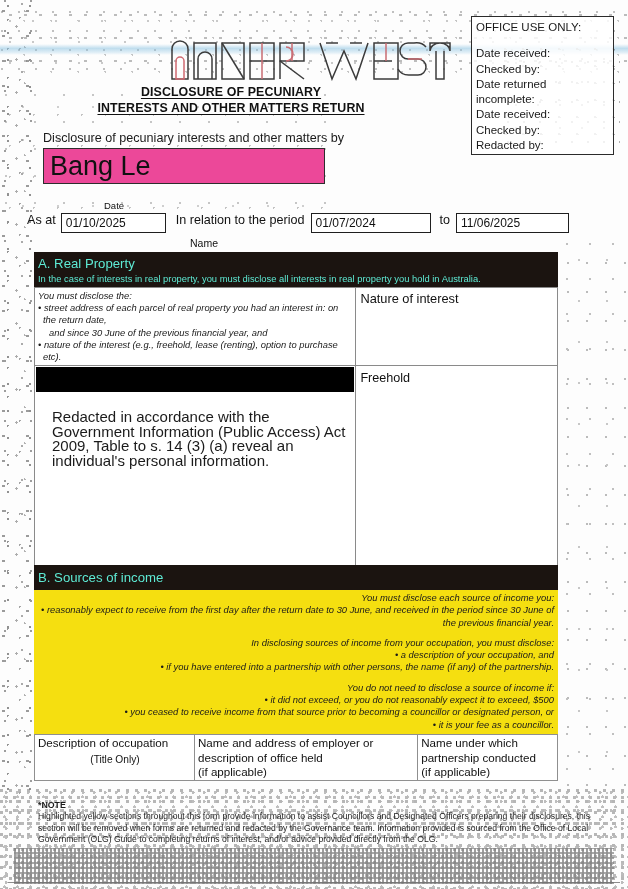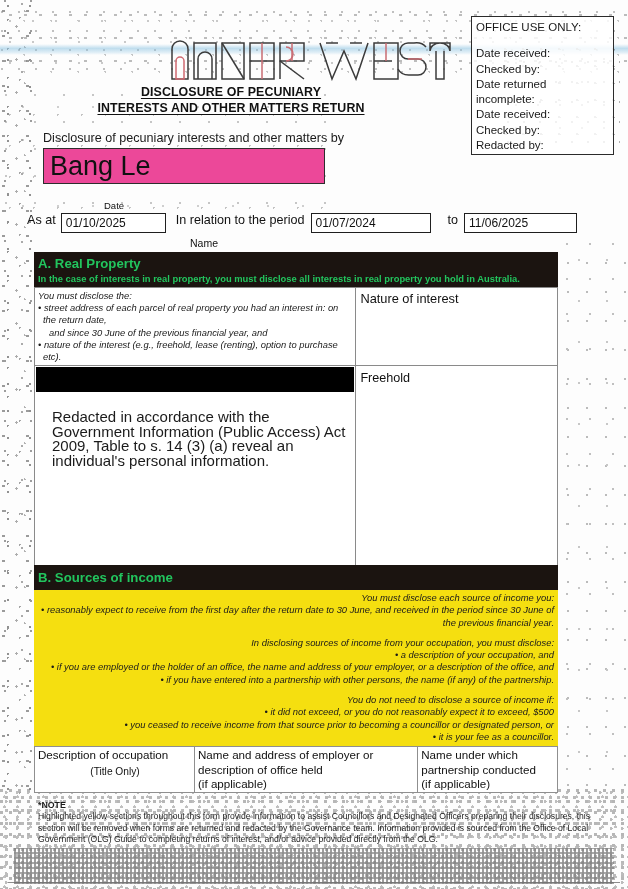--- a/index.html
+++ b/index.html
@@ -146,28 +146,28 @@
   }
   .asat-row .txt{white-space:nowrap;}
   .fld{
     border:1.5px solid #1f1f1f;background:#fff;box-sizing:border-box;
     height:20px;display:flex;align-items:center;padding-left:4px;
     font-size:12px;
   }
   .fld-date{width:105px;margin-left:5px;}
   .fld-from{width:120px;margin-left:6px;}
   .fld-to{width:113px;margin-left:6px;}
-  .asat-row .to{margin-left:17px;margin-right:0;}
+  .asat-row .to{margin-left:9px;margin-right:0;}
 
   
   .secA{
     position:absolute;left:34px;top:252px;width:524px;z-index:3;
   }
   .blackhdr{
-    background:#1b1410;color:#22c55e;padding:3px 0 2px 4px;font-weight:bold;
+    background:#1b1410;color:#5eead4;padding:3px 0 2px 4px;
   }
   .blackhdr .h{font-size:13.2px;line-height:17px;}
   .blackhdr .sub{font-size:9.4px;line-height:12px;padding-top:1px;}
 
   .tbl{width:100%;border-collapse:collapse;table-layout:fixed;}
   .tbl td{border:1px solid #8a8a8a;vertical-align:top;padding:0;background:#fff;}
   .yellow{background:#f5df10;}
   .yellow .ytxt{
     font-size:9.4px;line-height:12.2px;font-style:italic;padding:2px 3px 2px 3px;color:#1a1a1a;
   }
@@ -336,21 +336,20 @@
     <div class="blackhdr">
       <div class="h">B. Sources of income</div>
     </div>
     <div class="ybody">
       <span>You must disclose each source of income you:</span>
       <span class="b">• reasonably expect to receive from the first day after the return date to 30 June, and received in the period since 30 June of</span>
       <span>the previous financial year.</span>
       <span class="gap"></span>
       <span>In disclosing sources of income from your occupation, you must disclose:</span>
       <span class="b">• a description of your occupation, and</span>
-      <span class="b">• if you are employed or the holder of an office, the name and address of your employer, or a description of the office, and</span>
       <span class="b">• if you have entered into a partnership with other persons, the name (if any) of the partnership.</span>
       <span class="gap"></span>
       <span>You do not need to disclose a source of income if:</span>
       <span class="b">• it did not exceed, or you do not reasonably expect it to exceed, $500</span>
       <span class="b">• you ceased to receive income from that source prior to becoming a councillor or designated person, or</span>
       <span class="b">• it is your fee as a councillor.</span>
     </div>
     <table class="btbl">
       <tbody>
           <tr>

